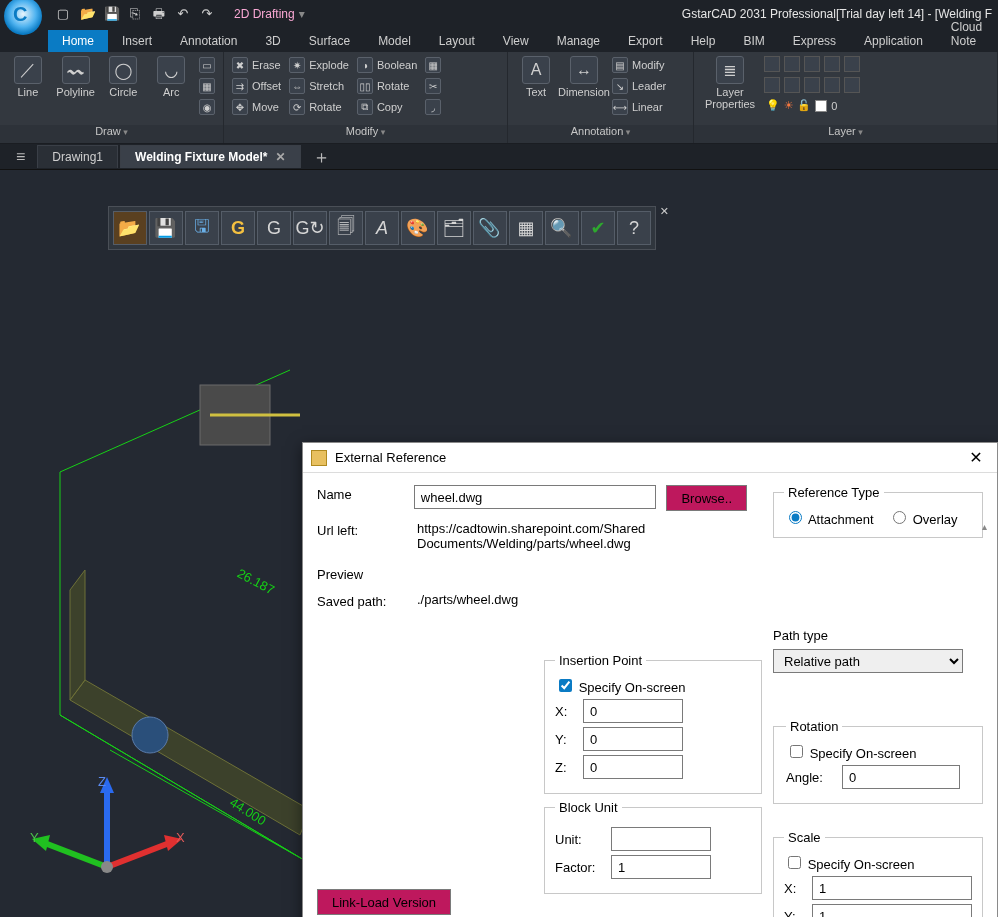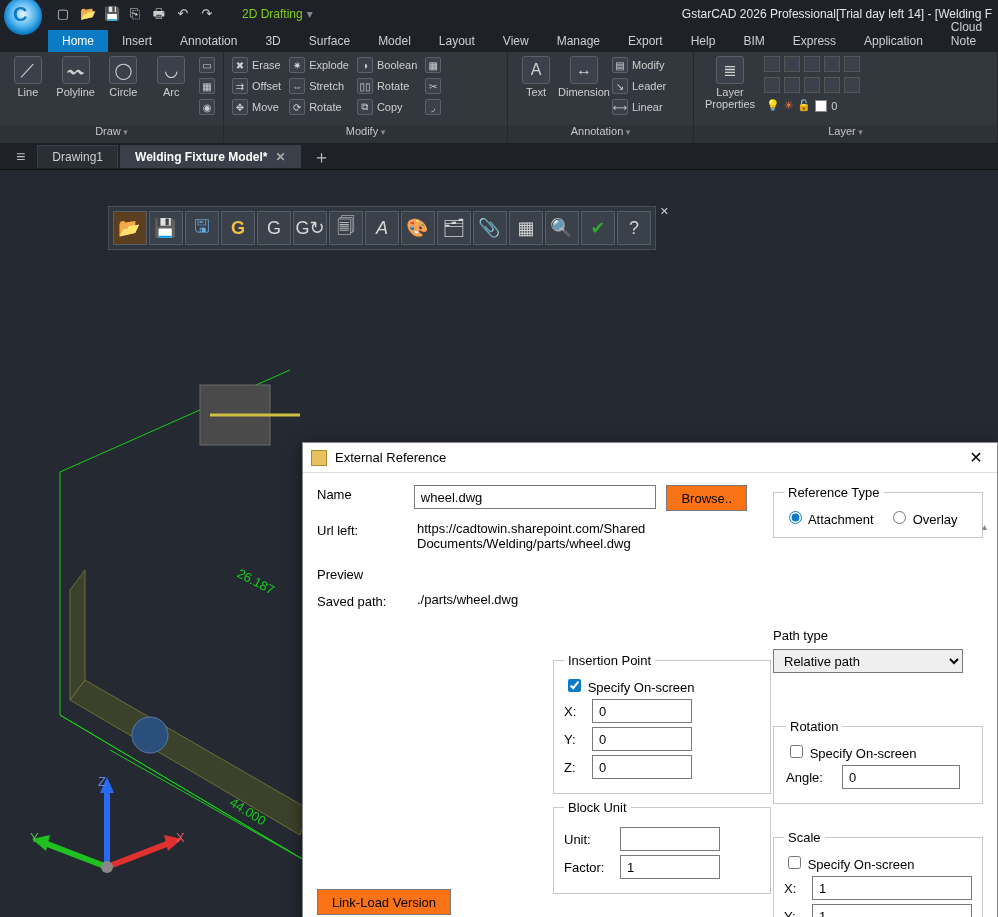--- a/index.html
+++ b/index.html
@@ -4,21 +4,21 @@
 <style>
   * { box-sizing: border-box; font-family: "Segoe UI", Tahoma, sans-serif; }
   body { margin:0; width:998px; height:917px; background:#2a2f36; overflow:hidden; position:relative; }
 
   
   .titlebar { height:28px; background:#1e2228; display:flex; align-items:center; color:#cfcfcf; font-size:12px; }
   .logo { width:38px; height:38px; background:radial-gradient(circle at 50% 45%,#e8f4fc 0%,#4fb3f0 45%,#0a7bc4 70%); border-radius:50%; position:relative; margin:4px 6px 0 4px; z-index:10; flex-shrink:0;}
   .logo::after{content:"C"; position:absolute; top:6px; left:9px; font-size:20px; font-weight:bold; color:#0a7bc4;}
   .qat { display:flex; gap:10px; margin-left:8px; }
   .qat span { width:14px; height:14px; color:#cfcfcf; font-size:13px; line-height:14px; text-align:center; }
-  .ws-label{ margin-left:28px; color:#84cc16;}
+  .ws-label{ margin-left:20px; color:#f9a8d4;}
   .ws-drop{ margin-left:4px; color:#888;}
   .title-text{ flex:1; text-align:right; color:#e6e6e6; padding-right:6px; white-space:nowrap; overflow:hidden;}
 
   
   .tabs { height:24px; background:#1e2228; display:flex; align-items:flex-end; padding-left:48px; gap:0; }
   .tab { color:#cfcfcf; font-size:12px; padding:4px 14px; cursor:pointer;}
   .tab.active{ background:#0a7bc4; color:#fff;}
 
   
   .ribbon { height:92px; background:#33383f; display:flex; border-bottom:1px solid #1a1d22;}
@@ -51,21 +51,21 @@
   
   .dialog{ position:absolute; left:302px; top:272px; width:696px; height:645px; background:#fff; border:1px solid #8a8a8a; box-shadow:0 4px 14px rgba(0,0,0,.5); font-size:13px; color:#000;}
   .dlg-title{ height:30px; display:flex; align-items:center; padding:0 8px; border-bottom:1px solid #dcdcdc;}
   .dlg-title .ico{ width:16px;height:16px; background:#e8c060; border:1px solid #b08a20; margin-right:8px;}
   .dlg-title .txt{ flex:1; font-size:13px;}
   .dlg-title .close{ width:26px; text-align:center; font-size:16px; cursor:pointer;}
   .dlg-body{ padding:12px 14px 10px 14px; position:relative; height:562px;}
   .row{ display:flex; align-items:flex-start; margin-bottom:10px;}
   .lab{ width:100px; padding-top:2px;}
   .txtin{ border:1px solid #7a7a7a; height:24px; padding:2px 6px; font-size:13px;}
-  .btn{ border:1px solid #7a7a7a; background:#f97316; height:26px; padding:0 14px; cursor:pointer; font-size:13px;}
+  .btn{ border:1px solid #7a7a7a; background:#be185d; height:26px; padding:0 14px; cursor:pointer; font-size:13px;}
   fieldset{ border:1px solid #c8c8c8; padding:8px 10px 10px 10px; margin:0;}
   fieldset legend{ font-size:13px; padding:0 4px;}
   .fld{ display:flex; align-items:center; gap:8px; margin:4px 0;}
   .fld label{ width:48px;}
   .fld .txtin{ width:100px;}
   select.txtin{ width:190px;}
   .radio, .chk{ accent-color:#0a7bc4;}
   .scrollhint{ position:absolute; right:2px; top:48px; bottom:60px; width:16px;}
   .scrollhint::before{content:"▴"; position:absolute; top:0; left:3px; color:#888; font-size:10px;}
   .scrollhint::after{content:"▾"; position:absolute; bottom:0; left:3px; color:#888; font-size:10px;}
@@ -79,21 +79,21 @@
     <span>▢</span>
     <span>📂</span>
     <span>💾</span>
     <span>⎘</span>
     <span>🖶</span>
     <span>↶</span>
     <span>↷</span>
   </div>
   <span class="ws-label">2D Drafting</span>
   <span class="ws-drop">▾</span>
-  <span class="title-text">GstarCAD 2026 Professional[Trial day left 14] - [Welding F</span>
+  <span class="title-text">GstarCAD 2031 Professional[Trial day left 14] - [Welding F</span>
 </div>
 
 <div class="tabs">
   <div class="tab active">Home</div>
   <div class="tab">Insert</div>
   <div class="tab">Annotation</div>
   <div class="tab">3D</div>
   <div class="tab">Surface</div>
   <div class="tab">Model</div>
   <div class="tab">Layout</div>
@@ -389,21 +389,21 @@
             </div>
           <div class="fld">
               <label style="width:20px;">Y:</label>
               <input class="txtin" style="width: 160px;" value="1">
             </div>
           
           
         </fieldset>
       </div>
 
-      <div style="position:absolute; left:250px; top:180px; width:218px;">
+      <div style="position:absolute; left:241px; top:180px; width:218px;">
         <fieldset>
           <legend>Insertion Point</legend>
           <label><input type="checkbox" class="chk" checked="" style=""> <span>Specify On-screen</span></label>
           <div class="fld">
               <label style="width:20px;">X:</label>
               <input class="txtin" value="0" style="">
             </div>
           <div class="fld">
               <label style="width:20px;">Y:</label>
               <input class="txtin" value="0" style="">

